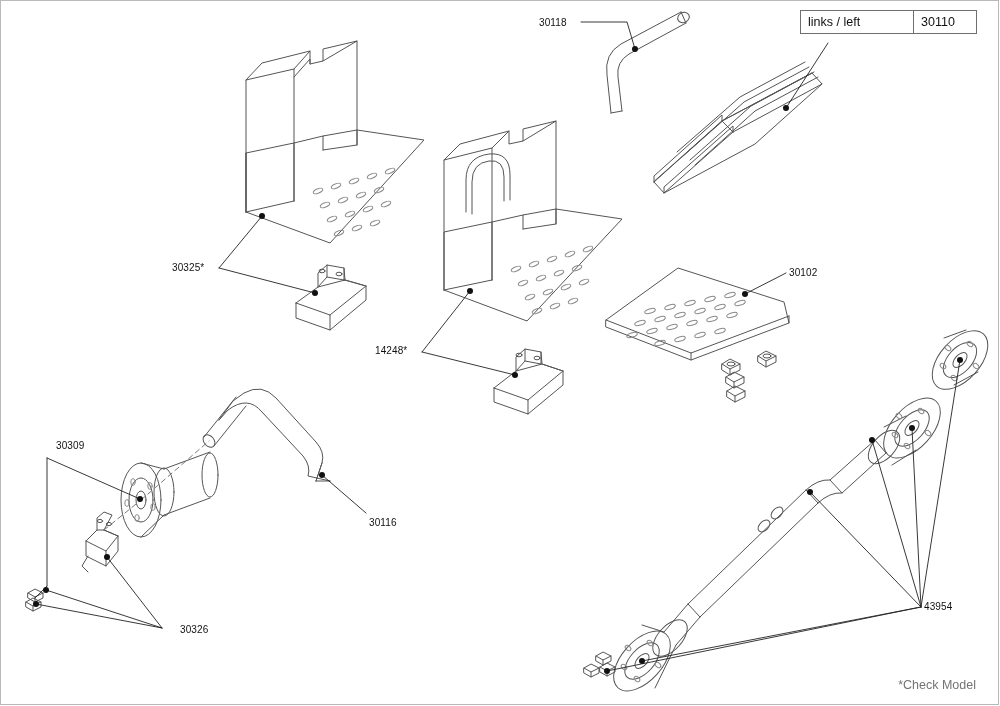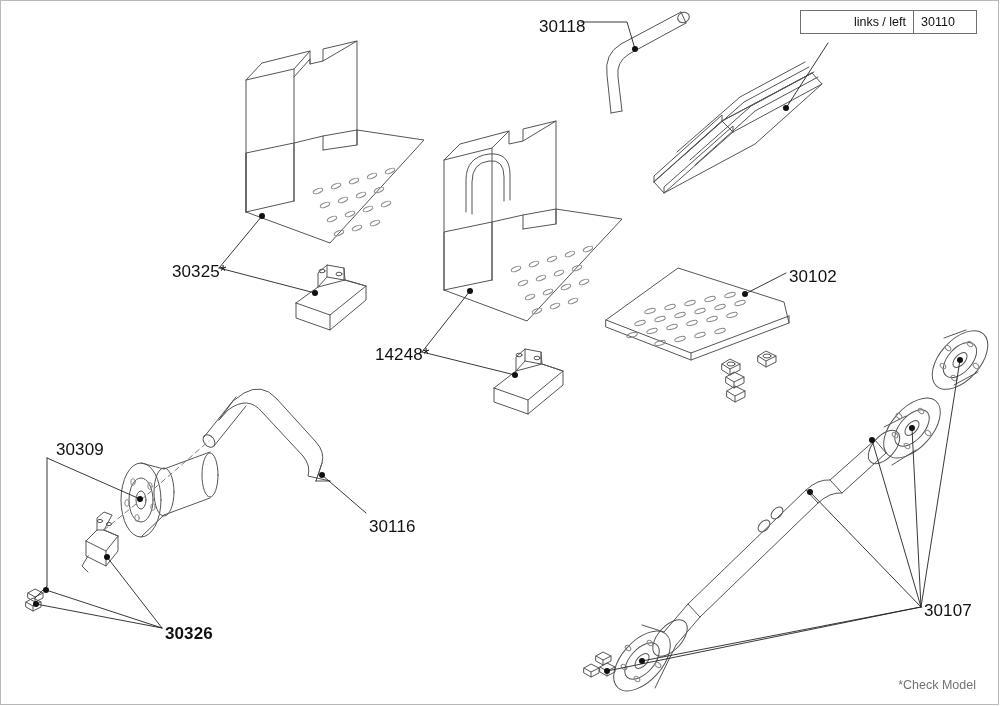--- a/index.html
+++ b/index.html
@@ -29,21 +29,21 @@
   }
   svg.art {
     position: absolute;
     left: 0;
     top: 0;
     width: 1000px;
     height: 706px;
   }
   .lbl {
     position: absolute;
-    font-size: 17px;
+    font-size: 10px;
     color: #111111;
     white-space: nowrap;
     letter-spacing: 0.1px;
   }
   .note {
     position: absolute;
     font-size: 12.5px;
     color: #737373;
     white-space: nowrap;
   }
@@ -54,21 +54,21 @@
     border-collapse: collapse;
     font-size: 12.5px;
     color: #111111;
     background: #ffffff;
   }
   #legend td {
     border: 1px solid #6f6f6f;
     padding: 3px 7px;
     height: 16px;
   }
-  #legend td.k { width: 98px; text-align: right; margin-top: 16px; }
+  #legend td.k { width: 98px; text-align: left; margin-top: 16px; }
   #legend td.v { width: 48px; text-align: left; margin-top: 16px; }
 </style>
 </head>
 <body>
 
 <div id="page">
 
   <div id="page-border"></div>
 
   <svg class="art" viewBox="0 0 1000 706">
@@ -422,18 +422,18 @@
       </tr>
     </tbody>
   </table>
 
   <div class="lbl" style="left:539px; top:17px;">30118</div>
   <div class="lbl" style="left:172px; top:262px;">30325*</div>
   <div class="lbl" style="left:375px; top:345px;">14248*</div>
   <div class="lbl" style="left:789px; top:267px;">30102</div>
   <div class="lbl" style="left:8px; top:440px;margin-left:48px;">30309</div>
   <div class="lbl" style="left:369px; top:517px;">30116</div>
-  <div class="lbl" style="left:165px; top:624px;font-weight:bold;">30326</div>
-  <div class="lbl" style="left:924px; top:601px;">30107</div>
+  <div class="lbl" style="left:180px; top:624px;">30326</div>
+  <div class="lbl" style="left:924px; top:601px;">43954</div>
 
   <div class="note" style="right:24px; bottom:14px;">*Check Model</div>
 
 </div>
 
 </body></html>

